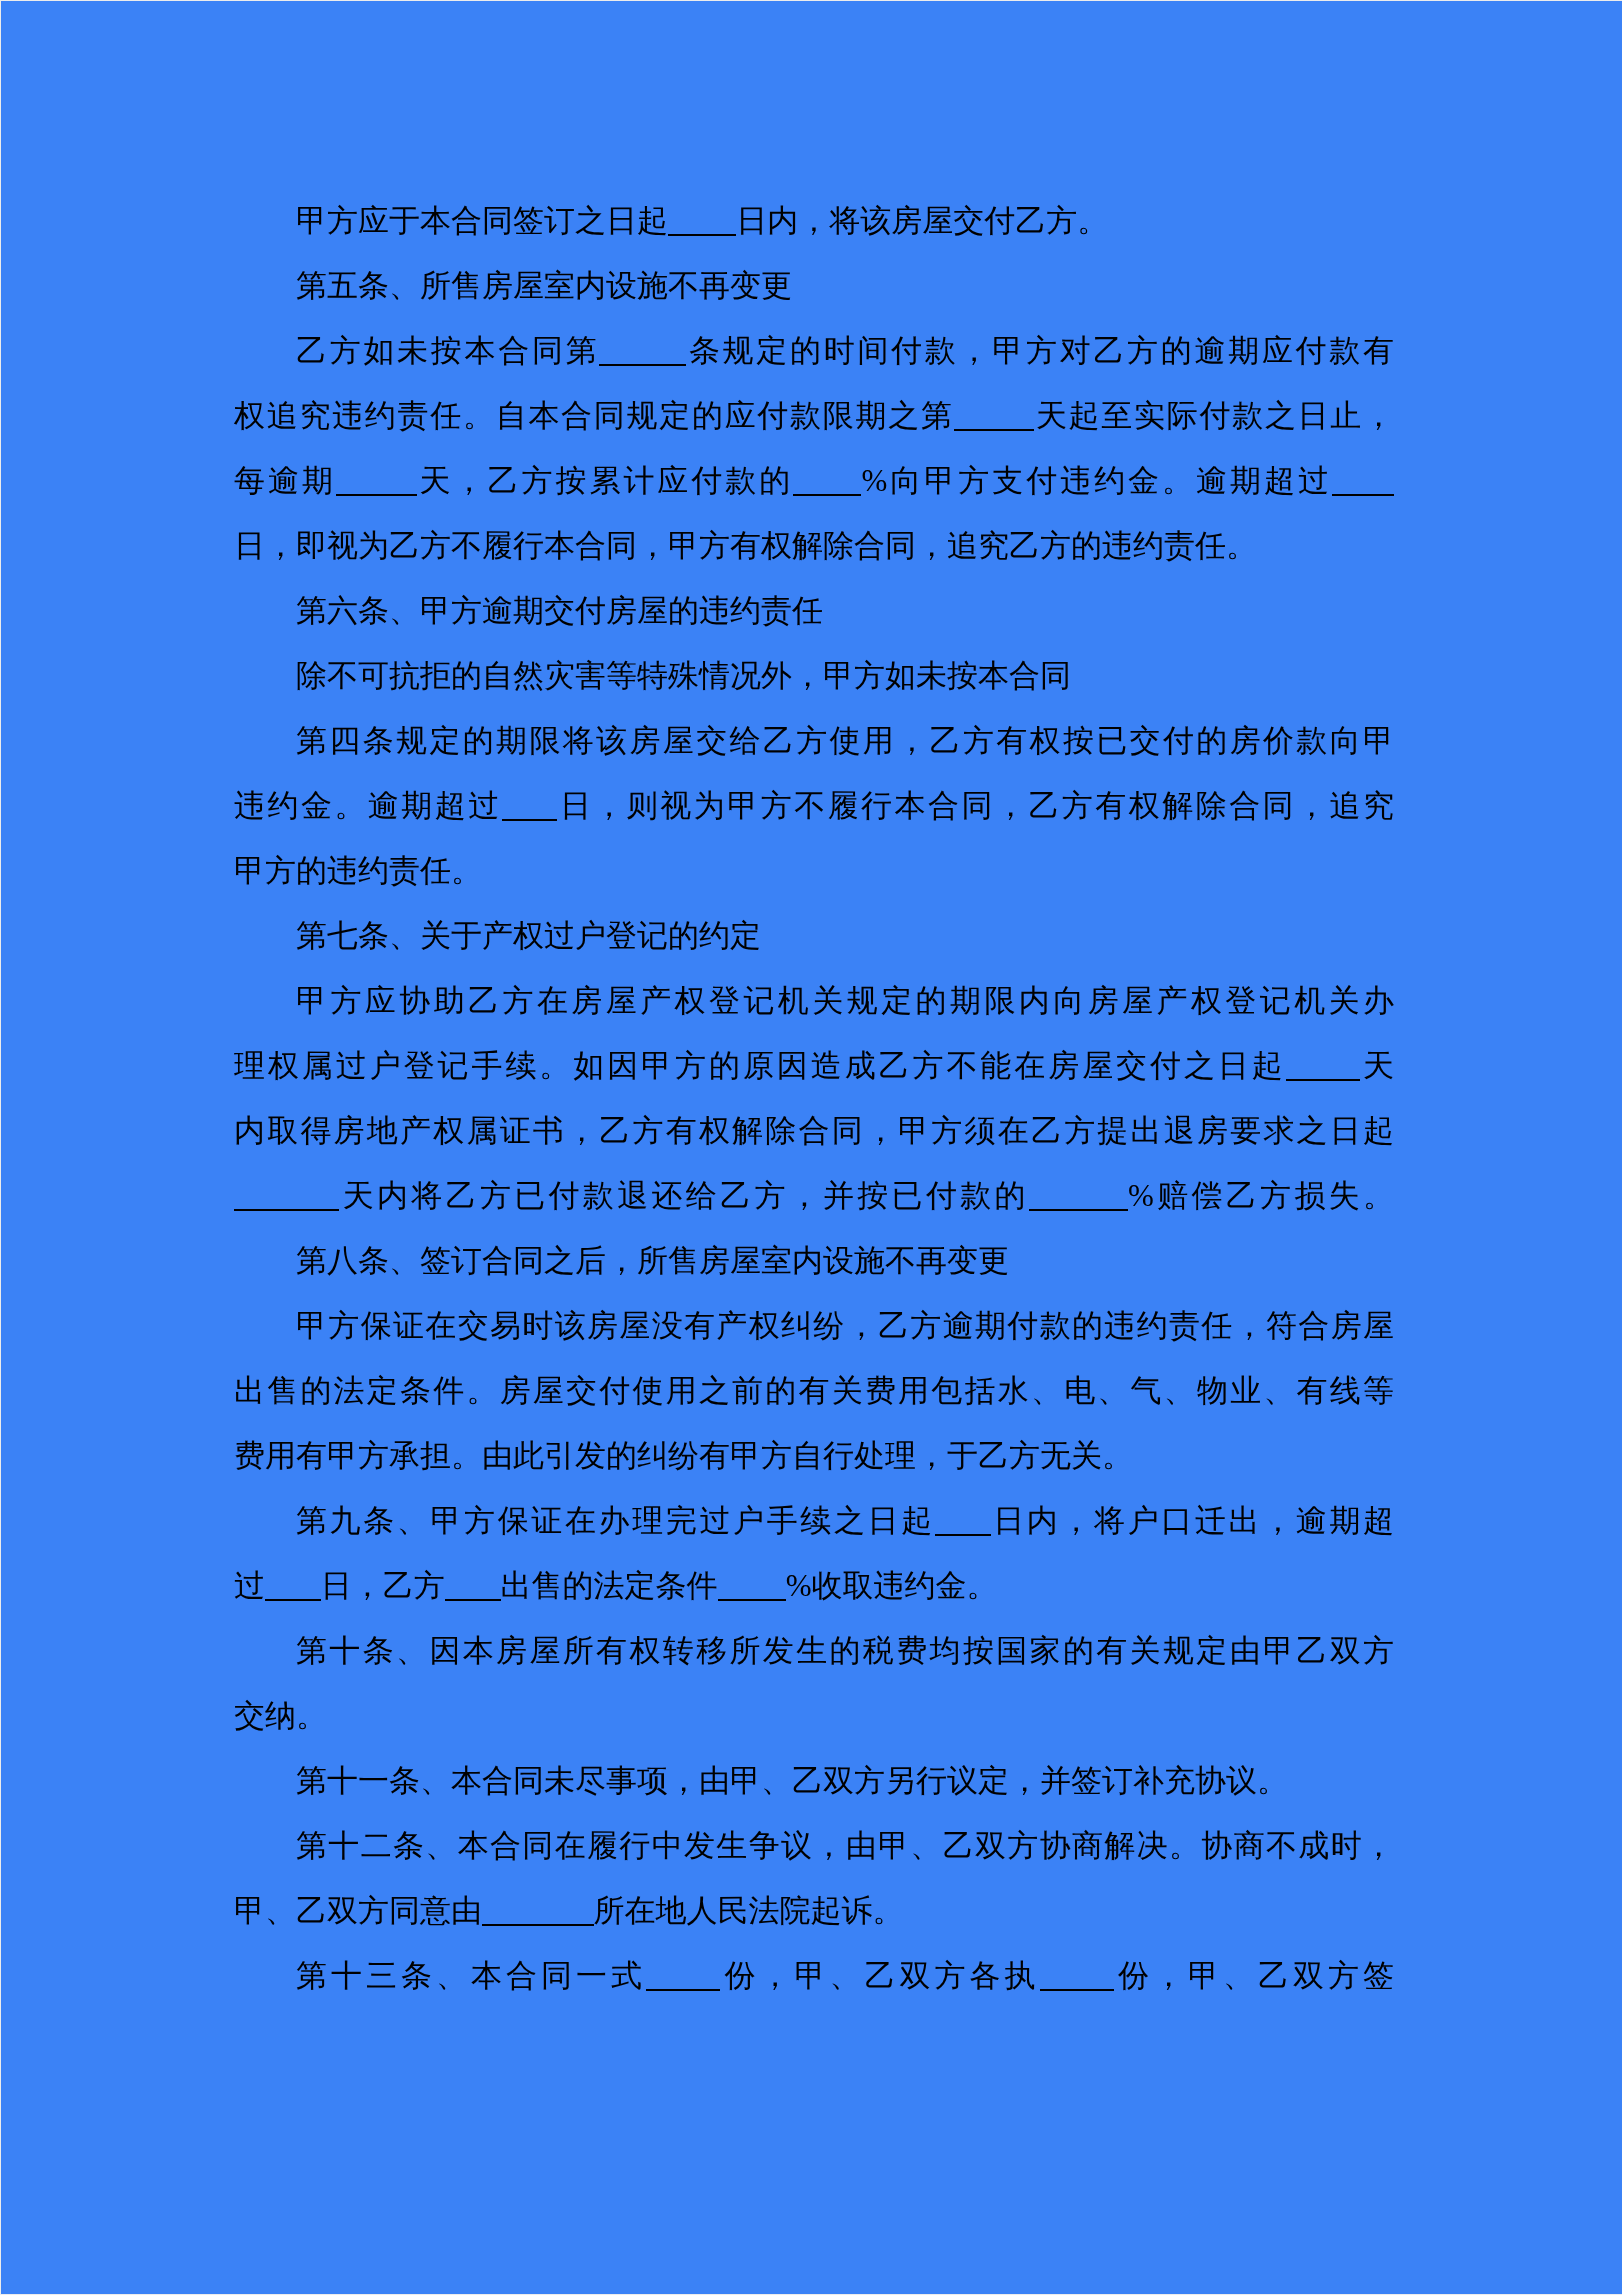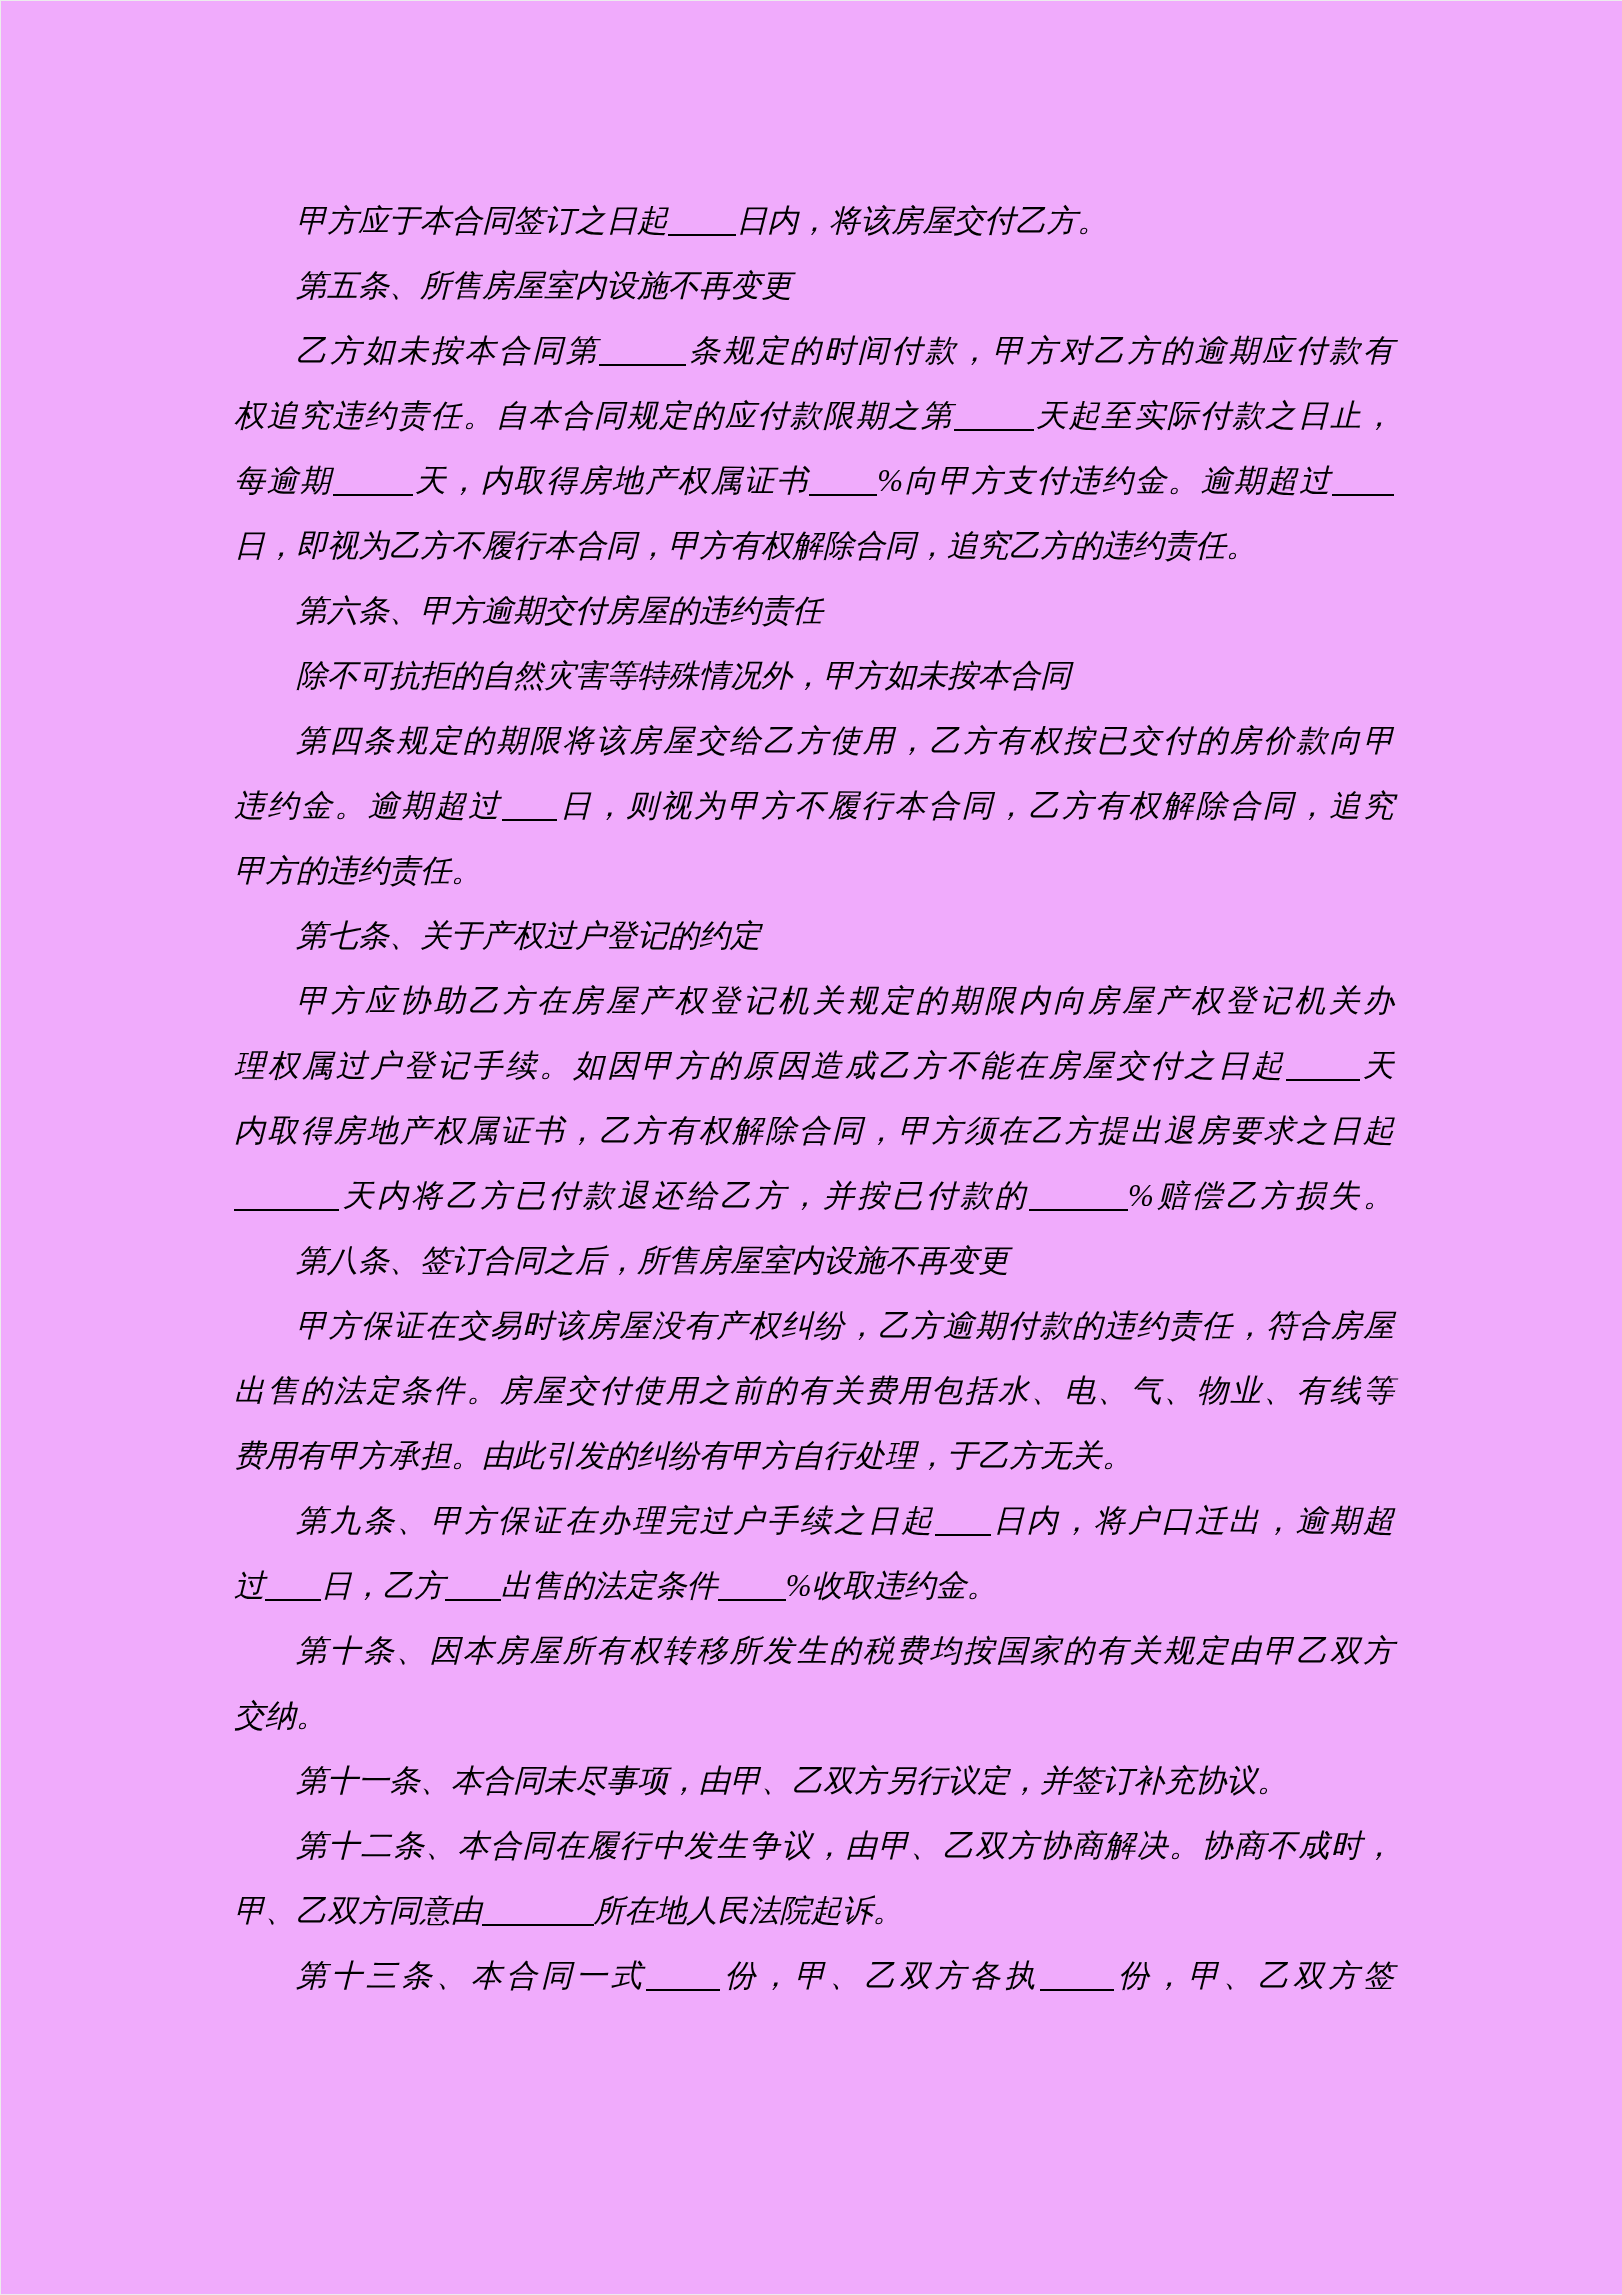--- a/index.html
+++ b/index.html
@@ -4,27 +4,26 @@
 <style>
   html, body {
     margin: 0;
     padding: 0;
     background: #ffffff;
   }
   .page {
     position: relative;
     width: 1623px;
     height: 2295px;
-    background: #f0abfc;
+    background: #3b82f6;
     box-sizing: border-box;
     border: 1.3px solid #ececec;
     font-family: "Liberation Serif", "DejaVu Serif", serif;
     color: #000000;
     overflow: hidden;
-    font-style: italic;
   }
   .content {
     position: absolute;
     left: 233px;
     top: 187px;
     width: 1160px;
     font-size: 31px;
     line-height: 65px;
   }
   .line {
@@ -49,21 +48,21 @@
 </style>
 </head>
 <body>
 
 <div class="page">
   <div class="content">
       <div class="line indent"><span>甲方应于本合同签订之日起</span><span class="blank" style="width: 2.2em;"></span><span>日内，将该房屋交付乙方。</span></div>
       <div class="line indent"><span>第五条、所售房屋室内设施不再变更</span></div>
       <div class="line indent fill"><span>乙方如未按本合同第</span><span class="blank" style="width: 2.8em;"></span><span>条规定的时间付款，甲方对乙方的逾期应付款有</span></div>
       <div class="line fill"><span>权追究违约责任。自本合同规定的应付款限期之第</span><span class="blank" style="width: 2.6em;"></span><span>天起至实际付款之日止，</span></div>
-      <div class="line fill"><span>每逾期</span><span class="blank" style="width: 2.6em;"></span><span>天，内取得房地产权属证书</span><span class="blank" style="width: 2.2em;"></span><span>%向甲方支付违约金。逾期超过</span><span class="blank" style="width: 2em;"></span></div>
+      <div class="line fill"><span>每逾期</span><span class="blank" style="width: 2.6em;"></span><span>天，乙方按累计应付款的</span><span class="blank" style="width: 2.2em;"></span><span>%向甲方支付违约金。逾期超过</span><span class="blank" style="width: 2em;"></span></div>
       <div class="line"><span>日，即视为乙方不履行本合同，甲方有权解除合同，追究乙方的违约责任。</span></div>
       <div class="line indent"><span>第六条、甲方逾期交付房屋的违约责任</span></div>
       <div class="line indent"><span>除不可抗拒的自然灾害等特殊情况外，甲方如未按本合同</span></div>
       <div class="line indent fill"><span>第四条规定的期限将该房屋交给乙方使用，乙方有权按已交付的房价款向甲</span></div>
       <div class="line fill"><span>违约金。逾期超过</span><span class="blank" style="width: 1.8em;"></span><span>日，则视为甲方不履行本合同，乙方有权解除合同，追究</span></div>
       <div class="line"><span>甲方的违约责任。</span></div>
       <div class="line indent"><span>第七条、关于产权过户登记的约定</span></div>
       <div class="line indent fill"><span>甲方应协助乙方在房屋产权登记机关规定的期限内向房屋产权登记机关办</span></div>
       <div class="line fill"><span>理权属过户登记手续。如因甲方的原因造成乙方不能在房屋交付之日起</span><span class="blank" style="width: 2.4em;"></span><span>天</span></div>
       <div class="line fill"><span>内取得房地产权属证书，乙方有权解除合同，甲方须在乙方提出退房要求之日起</span></div>

